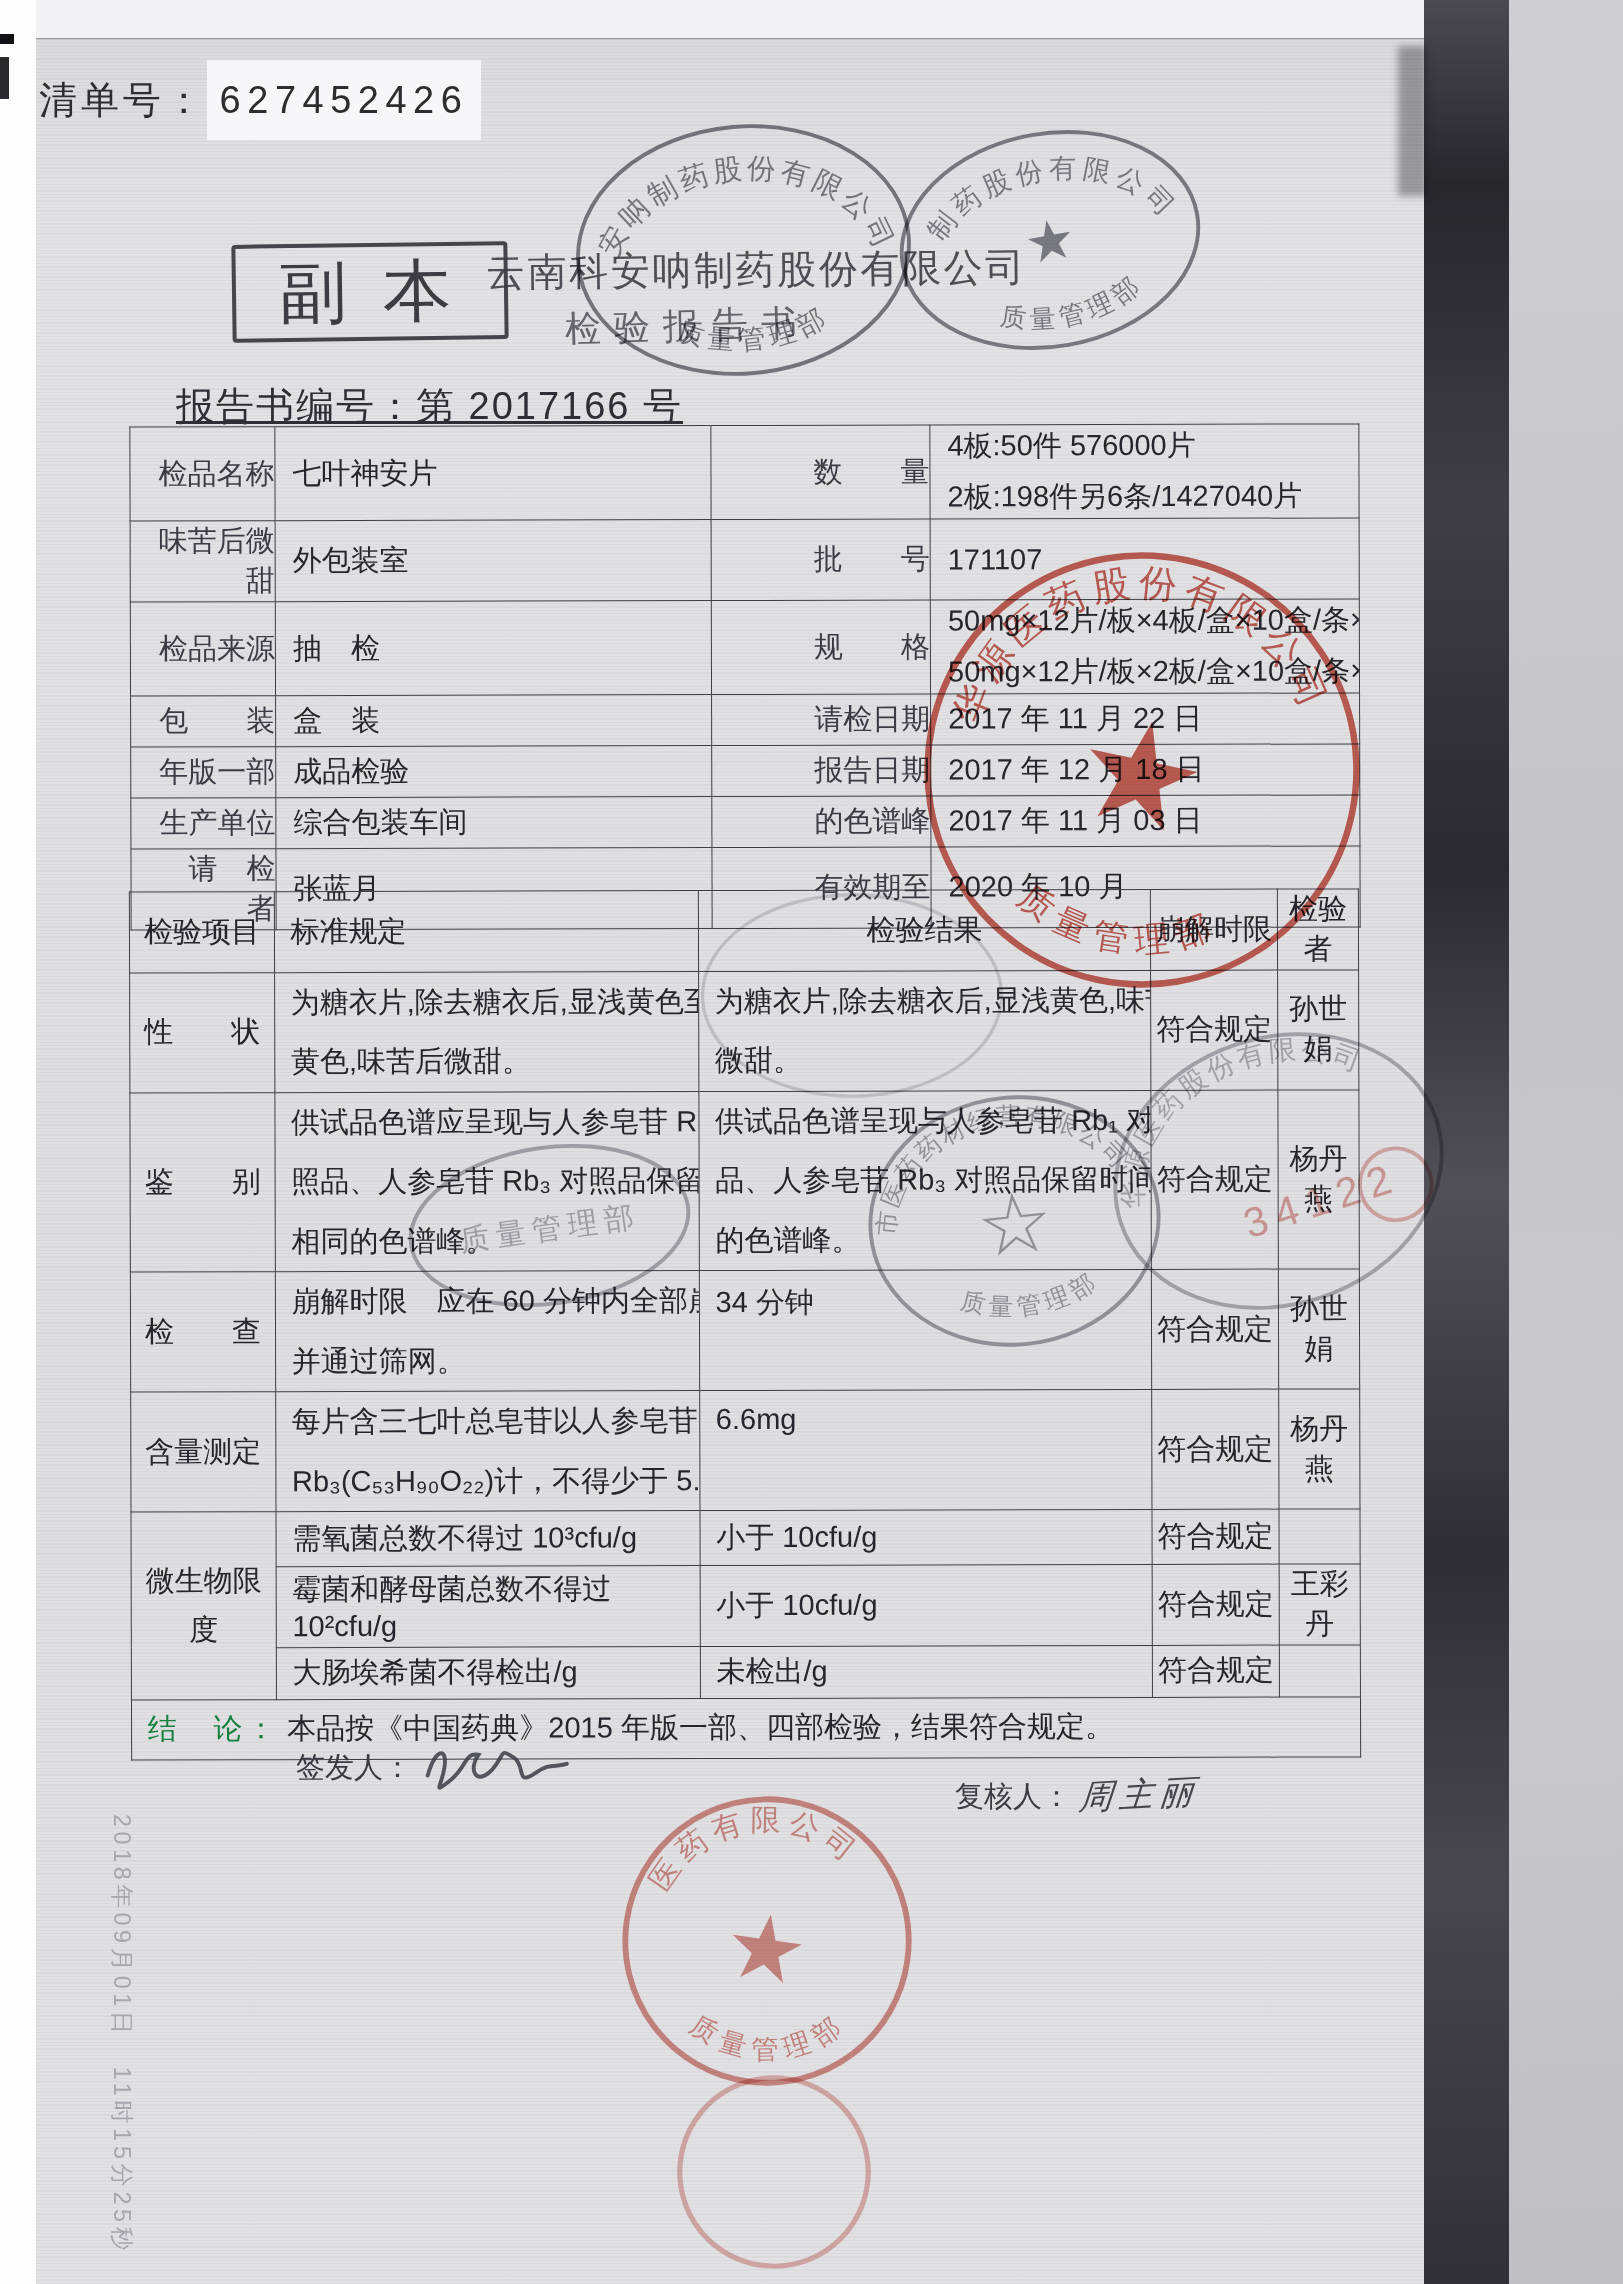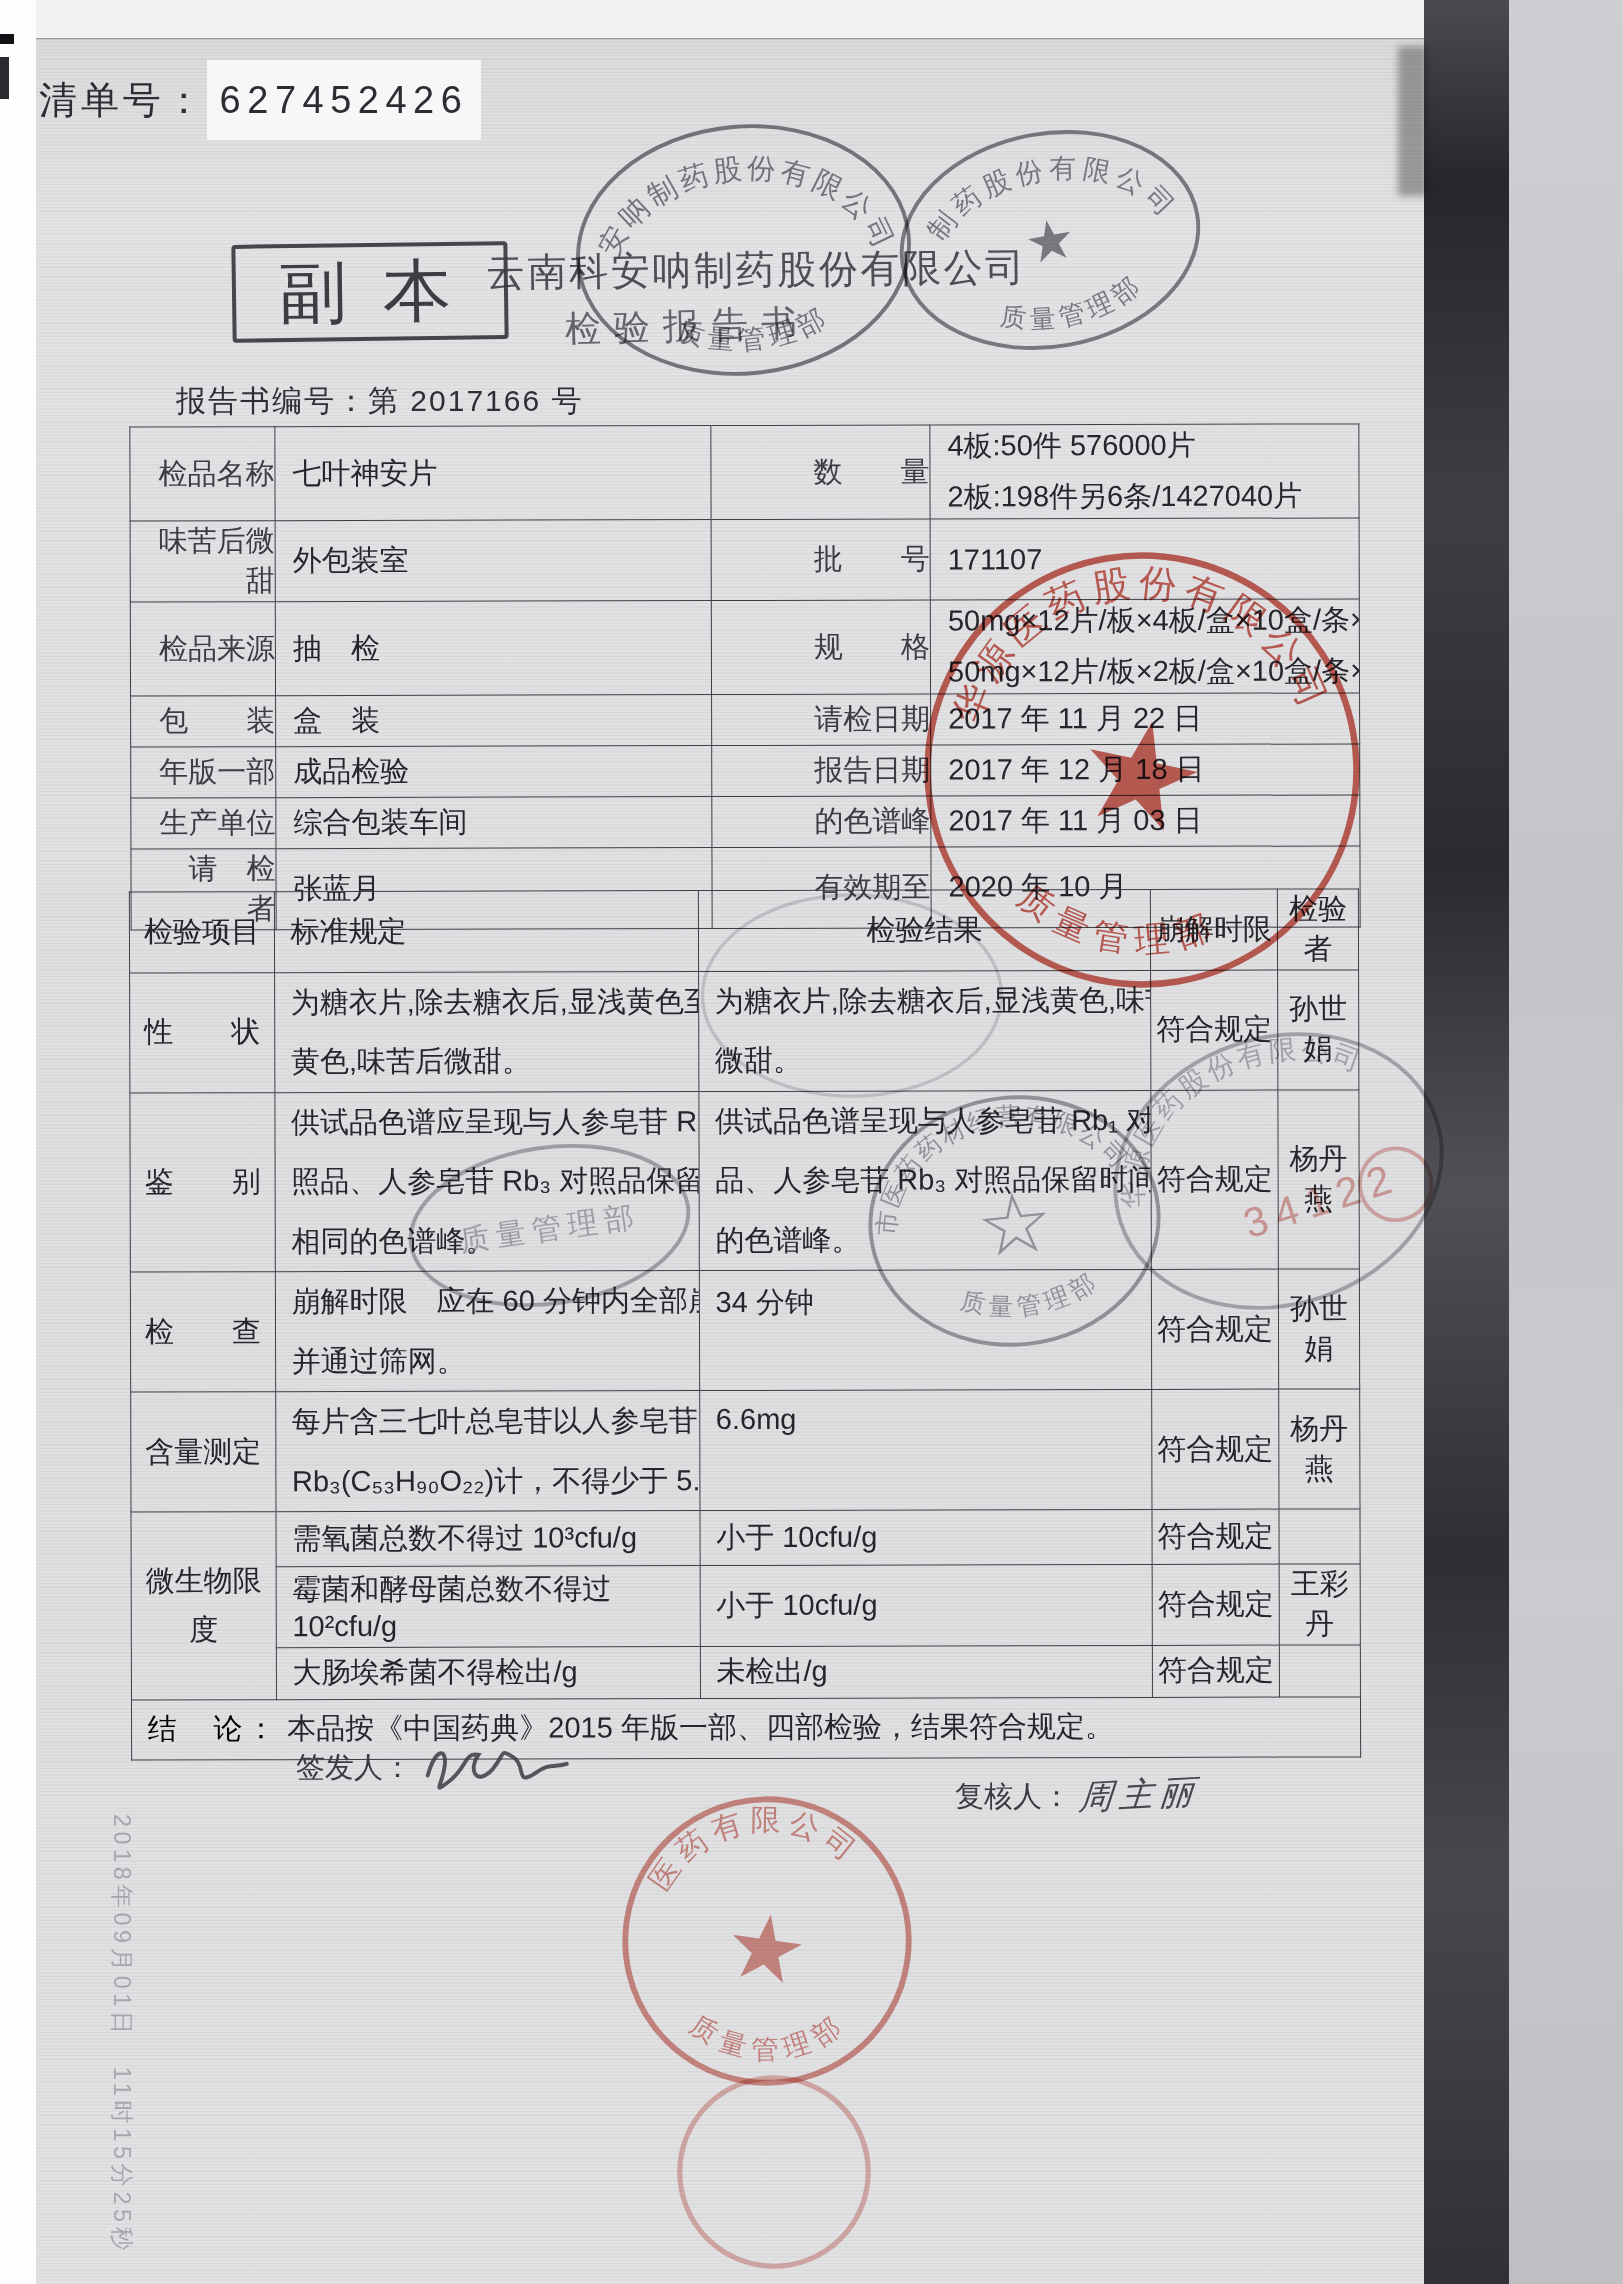--- a/index.html
+++ b/index.html
@@ -24,36 +24,36 @@
   .slip .num{background:#f7f7f9;padding:19px 13px;letter-spacing:6.5px;}
 
   .copy-box{position:absolute;left:232px;top:243px;width:242px;height:90px;border:4.6px solid #38383e;
     border-radius:3.9px;display:flex;align-items:center;justify-content:center;transform:rotate(-.8deg);
     font-family:"Liberation Serif","DejaVu Serif",serif;font-size:68px;letter-spacing:36px;
     color:#2f2f35;padding-left:26px;opacity:.92;}
   .company-title{position:absolute;left:486px;top:243px;width:559px;font-family:"Liberation Serif","DejaVu Serif",serif;
     font-size:39px;letter-spacing:2.6px;color:#3a3a41;opacity:.88;white-space:nowrap;transform:rotate(-.6deg);}
   .doc-title{position:absolute;left:565px;top:302px;font-family:"Liberation Serif","DejaVu Serif",serif;
     font-size:36px;letter-spacing:13px;color:#46464e;opacity:.8;transform:rotate(-1.5deg);}
-  .report-no{position:absolute;left:176px;top:381px;font-size:30px;letter-spacing:2px;color:#2e2e34;}
+  .report-no{position:absolute;left:176px;top:381px;font-size:38px;letter-spacing:2px;color:#2e2e34;text-decoration:underline;}
 
   table{border-collapse:collapse;table-layout:fixed;}
   td{border:1.3px solid #3e3e45;vertical-align:middle;overflow:hidden;}
   .info-table{position:absolute;left:130px;top:425px;width:1229px;transform:rotate(-.15deg);}
   .info-table td{font-size:29px;color:#25252b;padding:0 0 0 17px;}
   .info-table td.lbl{color:#3b3b43;text-align:right;}
   .result-table{position:absolute;left:130px;top:890px;width:1229px;transform:rotate(-.15deg);}
   .result-table td{font-size:29px;color:#25252b;padding:0 0 0 15.6px;}
   .hdr{color:#45454d;text-align:left;}
   .c{text-align:center;padding:0 !important;}
   .examiner{color:#74747d;text-align:center;padding:0 !important;}
   .ln{display:block;white-space:nowrap;}
   .sp{line-height:2.05;}
   .concl-row td{font-size:29px;}
-  .concl-lbl{color:#000000;letter-spacing:3.9px;margin-top:20px;}
+  .concl-lbl{color:#15803d;letter-spacing:3.9px;margin-top:20px;}
 
   .sig-issuer{position:absolute;left:296px;top:1748px;font-size:29px;color:#3a3a41;display:flex;align-items:flex-start;}
   .sig-reviewer{position:absolute;left:955px;top:1772px;font-size:29px;color:#3a3a41;}
   .sig-name{font-style:italic;font-size:34px;letter-spacing:6.5px;display:inline-block;transform:rotate(-3deg) skewX(-8deg);color:#46464d;}
   .vstamp{position:absolute;left:138px;top:1814px;transform:rotate(90deg);transform-origin:0 0;
     font-size:23.4px;letter-spacing:4.6px;color:#9c9ca4;white-space:nowrap;opacity:.85;}
 
   .stamp{position:absolute;mix-blend-mode:multiply;}
   .stamp text{font-family:"Liberation Sans","DejaVu Sans",sans-serif;}
 </style>

